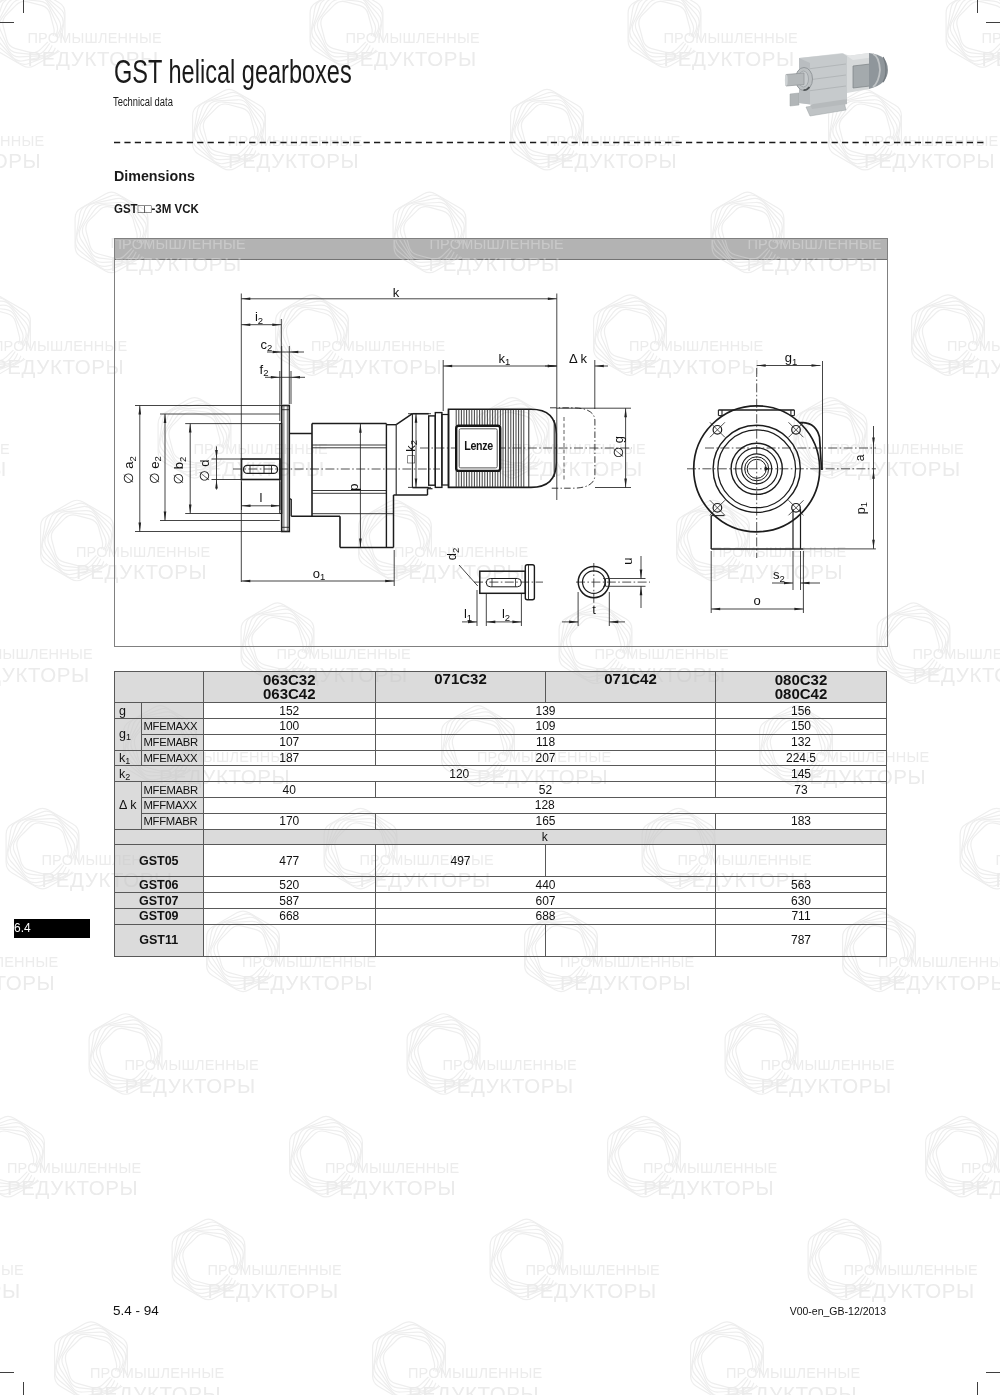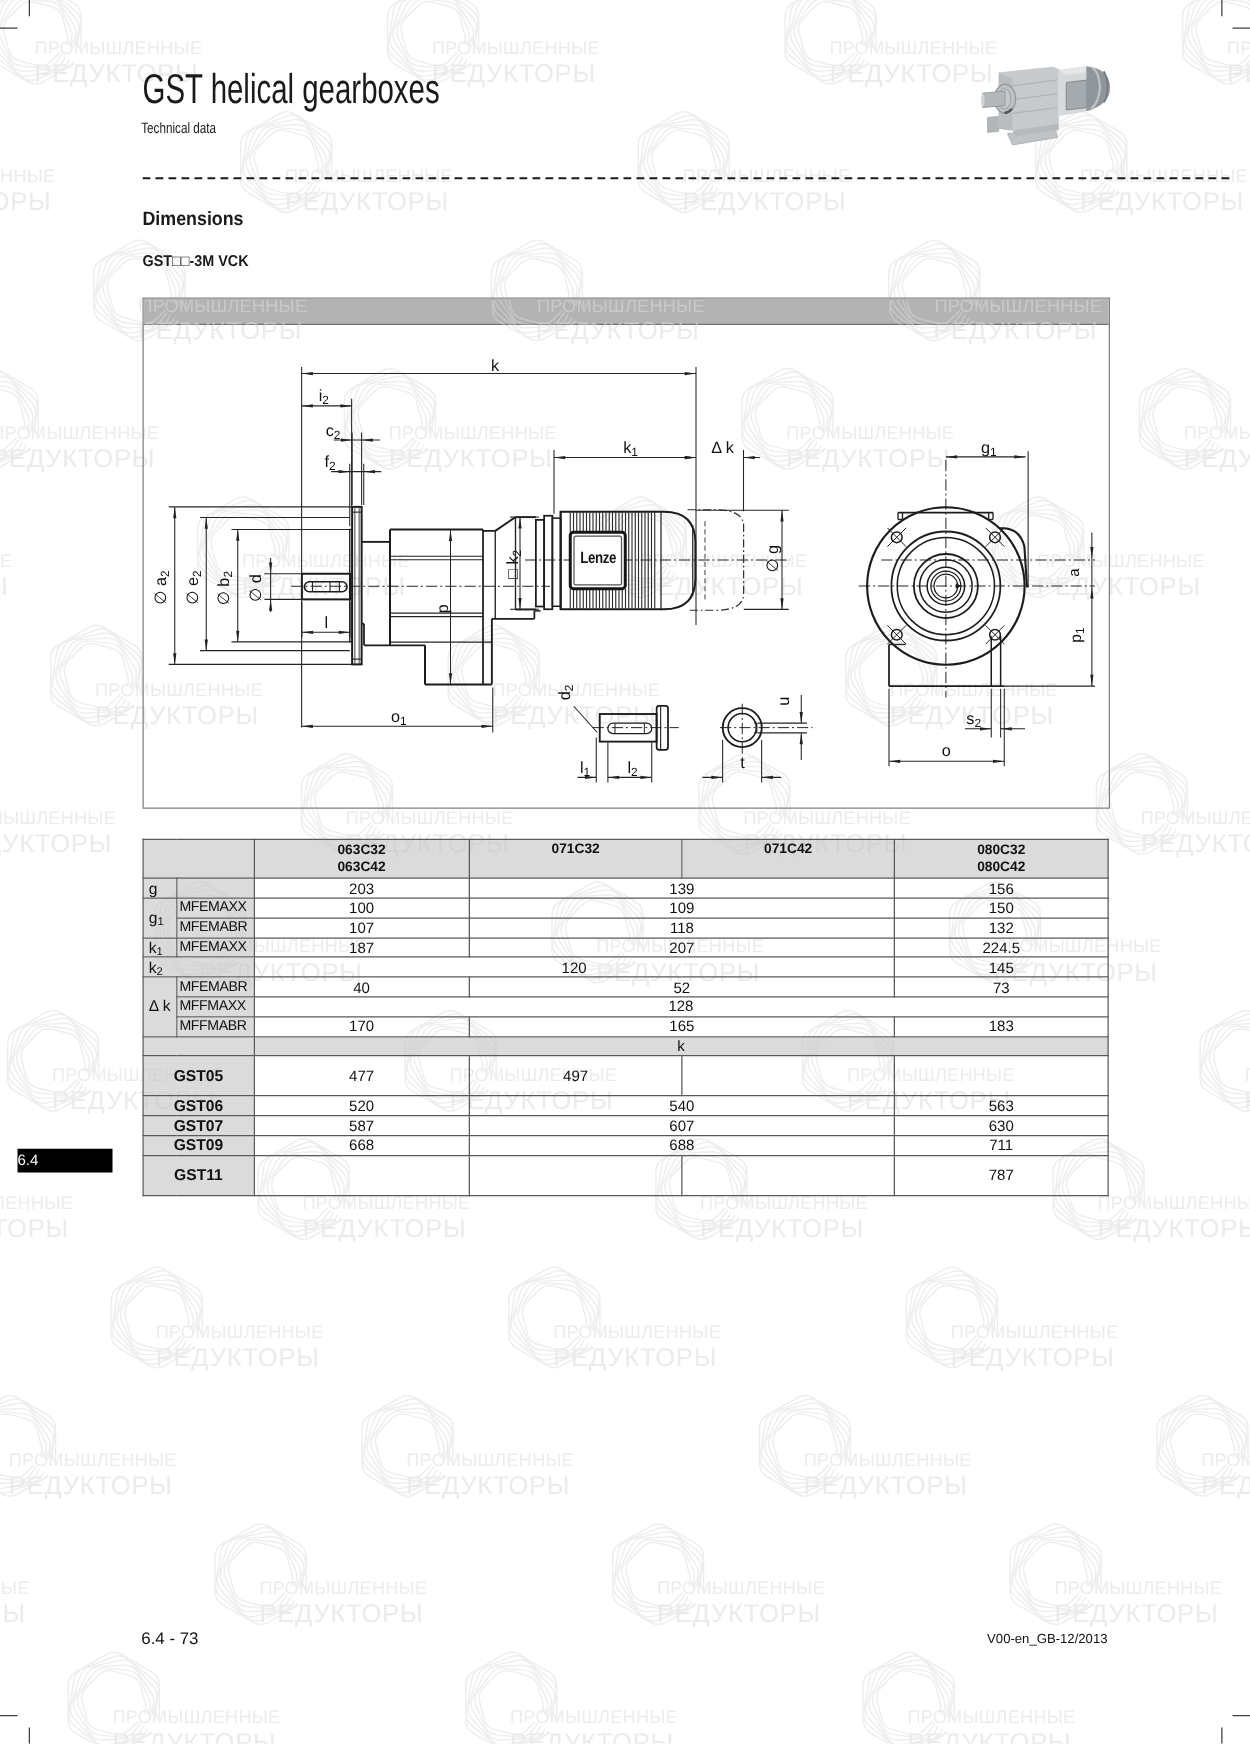--- a/index.html
+++ b/index.html
@@ -678,21 +678,21 @@
     </g>
 </svg>
 
 <div class="abs" id="tablebox" style="left:114px;top:671px;">
 
 <style>
 #dimtab{border-collapse:collapse;table-layout:fixed;width:772px;font-family:"Liberation Sans",sans-serif;color:#111;}
 #dimtab td{padding:0;margin:0;border:1px solid #595959;overflow:hidden;white-space:nowrap;}
 #dimtab td.gray{background:rgba(197,197,197,0.62);}
 #dimtab td.num{text-align:center;font-size:12px;vertical-align:middle;}
-#dimtab td.hdr{text-align:center;font-size:11px;font-weight:bold;line-height:14.5px;vertical-align:middle;}
+#dimtab td.hdr{text-align:center;font-size:15px;font-weight:bold;line-height:14.5px;vertical-align:middle;}
 #dimtab td.lab{font-size:12.5px;padding-left:4px;vertical-align:middle;}
 #dimtab td.sub{font-size:11.3px;padding-left:2px;vertical-align:middle;letter-spacing:-0.3px;}
 #dimtab td.gst{font-size:12.5px;font-weight:bold;text-align:center;vertical-align:middle;}
 #dimtab sub{font-size:9px;vertical-align:-2px;line-height:0;}
 #dimtab tr.lt>td{border-top-color:#a0a0a0;}
 </style>
 <table id="dimtab">
       <colgroup>
         <col style="width:26.5px">
         <col style="width:62px">
@@ -707,21 +707,21 @@
           <td class="gray hdr" colspan="2"></td>
           <td class="gray hdr">063C32<br>063C42</td>
           <td class="gray hdr" style="vertical-align:top">071C32</td>
           <td class="gray hdr" style="vertical-align:top">071C42</td>
           <td class="gray hdr">080C32<br>080C42</td>
         </tr>
 
 <tr style="height:15.8px">
           <td class="gray lab">g</td>
           <td class="gray sub"></td>
-          <td class="num">203</td>
+          <td class="num">152</td>
           <td class="num" colspan="2">139</td>
           <td class="num">156</td>
         </tr>
 
 <tr style="height:15.8px">
           <td class="gray lab" rowspan="2">g<sub>1</sub></td>
           <td class="gray sub">MFEMAXX</td>
           <td class="num">100</td>
           <td class="num" colspan="2">109</td>
           <td class="num">150</td>
@@ -773,21 +773,21 @@
 <tr style="height:32px">
           <td class="gray gst" colspan="2">GST05</td>
           <td class="num">477</td>
           <td class="num">497</td>
           <td class="num"></td>
           <td class="num"></td>
         </tr>
 <tr style="height:15.8px">
           <td class="gray gst" colspan="2">GST06</td>
           <td class="num">520</td>
-          <td class="num" colspan="2">540</td>
+          <td class="num" colspan="2">440</td>
           <td class="num">563</td>
         </tr>
 <tr style="height:15.8px">
           <td class="gray gst" colspan="2">GST07</td>
           <td class="num">587</td>
           <td class="num" colspan="2">607</td>
           <td class="num">630</td>
         </tr>
 <tr style="height:15.8px">
           <td class="gray gst" colspan="2">GST09</td>
@@ -802,15 +802,15 @@
           <td class="num"></td>
           <td class="num">787</td>
         </tr>
 </tbody>
     </table>
 
 </div>
 
 <div class="abs" style="left:14px;top:918.5px;width:76px;height:19px;background:#000;color:#fff;font-size:12px;text-align:left;line-height:19px">6.4</div>
 
-<div class="abs" style="left:113px;top:1303px;font-size:13.5px;color:#111;white-space:nowrap">6.4 - 73</div>
+<div class="abs" style="left:113px;top:1303px;font-size:13.5px;color:#111;white-space:nowrap">5.4 - 94</div>
 
 <div class="abs" style="right:114px;top:1305px;font-size:10.5px;color:#111;white-space:nowrap">V00-en_GB-12/2013</div>
 
 </body></html>

